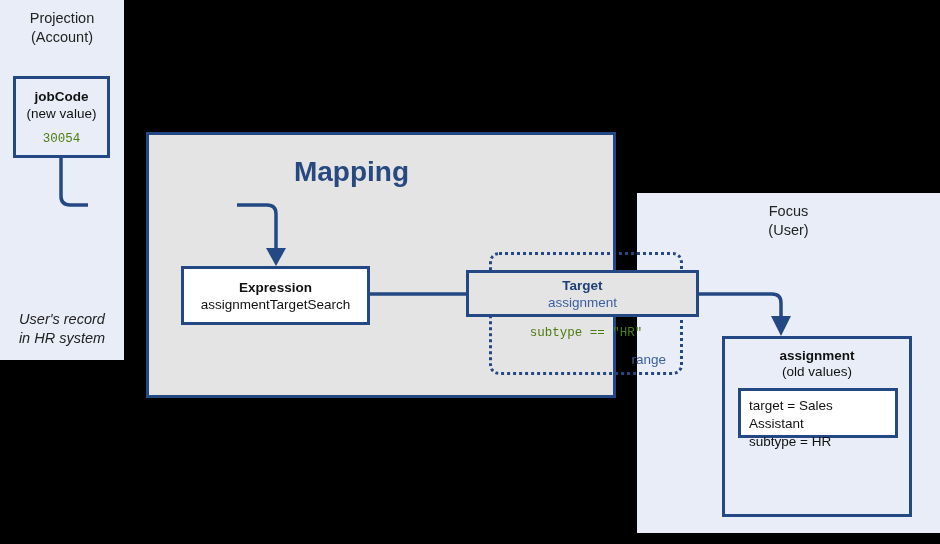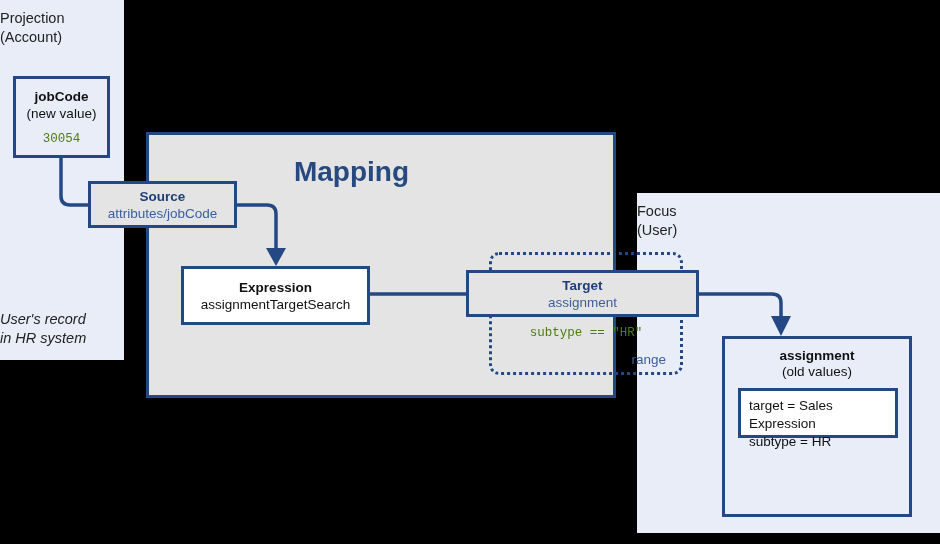--- a/index.html
+++ b/index.html
@@ -1,21 +1,21 @@
 <!DOCTYPE html>
 <html><head>
 <meta charset="utf-8">
 <style>
   html,body{margin:0;padding:0;background:#000;}
   body{width:940px;height:544px;overflow:hidden;
        font-family:"Liberation Sans",sans-serif;}
   #stage{position:relative;width:940px;height:544px;background:#000;}
 
   .panel{position:absolute;background:#e8edf7;}
-  .panel-label{position:absolute;width:100%;
+  .panel-label{position:absolute;width:100%;text-align:center;
                color:#222;font-size:14.5px;line-height:19px;}
 
   .node{position:absolute;box-sizing:border-box;border:3px solid #234883;
         display:flex;flex-direction:column;align-items:center;justify-content:center;}
   .node .t1{font-weight:bold;font-size:13.5px;line-height:17px;}
   .node .t2{font-size:13.5px;line-height:17px;}
 
   .n-blue .t1{color:#1f3f75;}
   .n-blue .t2{color:#3b5f9e;}
   .n-dark .t1{color:#111;text-align:center;}
@@ -80,40 +80,36 @@
     <path class="wire" d="M 699,294 L 772,294 Q 781,294 781,303 L 781,318"></path>
     <polygon class="head" points="781,336 771,316 791,316"></polygon>
   </svg>
 
   <div class="node n-dark" style="left:13px;top:76px;width:97px;height:82px;background:#e8edf7;">
     <div class="t1">jobCode</div>
     <div class="t2">(new value)</div>
     <div class="mono" style="margin-top:10px;">30054</div>
   </div>
 
-  <div class="node n-blue" style="left:88px;top:181px;width:149px;height:47px;background:#e4e4e4;">
-    <div class="t1">Source</div>
-    <div class="t2">attributes/jobCode</div>
-  </div>
 
   <div class="node n-dark" style="left:181px;top:266px;width:189px;height:59px;background:#fff;">
     <div class="t1">Expression</div>
     <div class="t2">assignmentTargetSearch</div>
   </div>
 
   <div class="node n-blue" style="left:466px;top:270px;width:233px;height:47px;background:#e4e4e4;">
     <div class="t1">Target</div>
     <div class="t2">assignment</div>
   </div>
 
   <div style="position:absolute;left:722px;top:336px;width:190px;height:181px;
               box-sizing:border-box;border:3px solid #234883;background:#e8edf7;">
     <div style="text-align:center;margin-top:9px;font-weight:bold;font-size:13.5px;color:#111;">assignment</div>
     <div style="text-align:center;font-size:13.5px;color:#111;line-height:17px;">(old values)</div>
 
     <div class="subbox" style="left:13px;top:49px;width:160px;height:50px;">
-      <div>target = Sales Expression</div>
+      <div>target = Sales Assistant</div>
       <div>subtype = HR</div>
     </div>
 
   </div>
 
 </div>
 
 </body></html>

